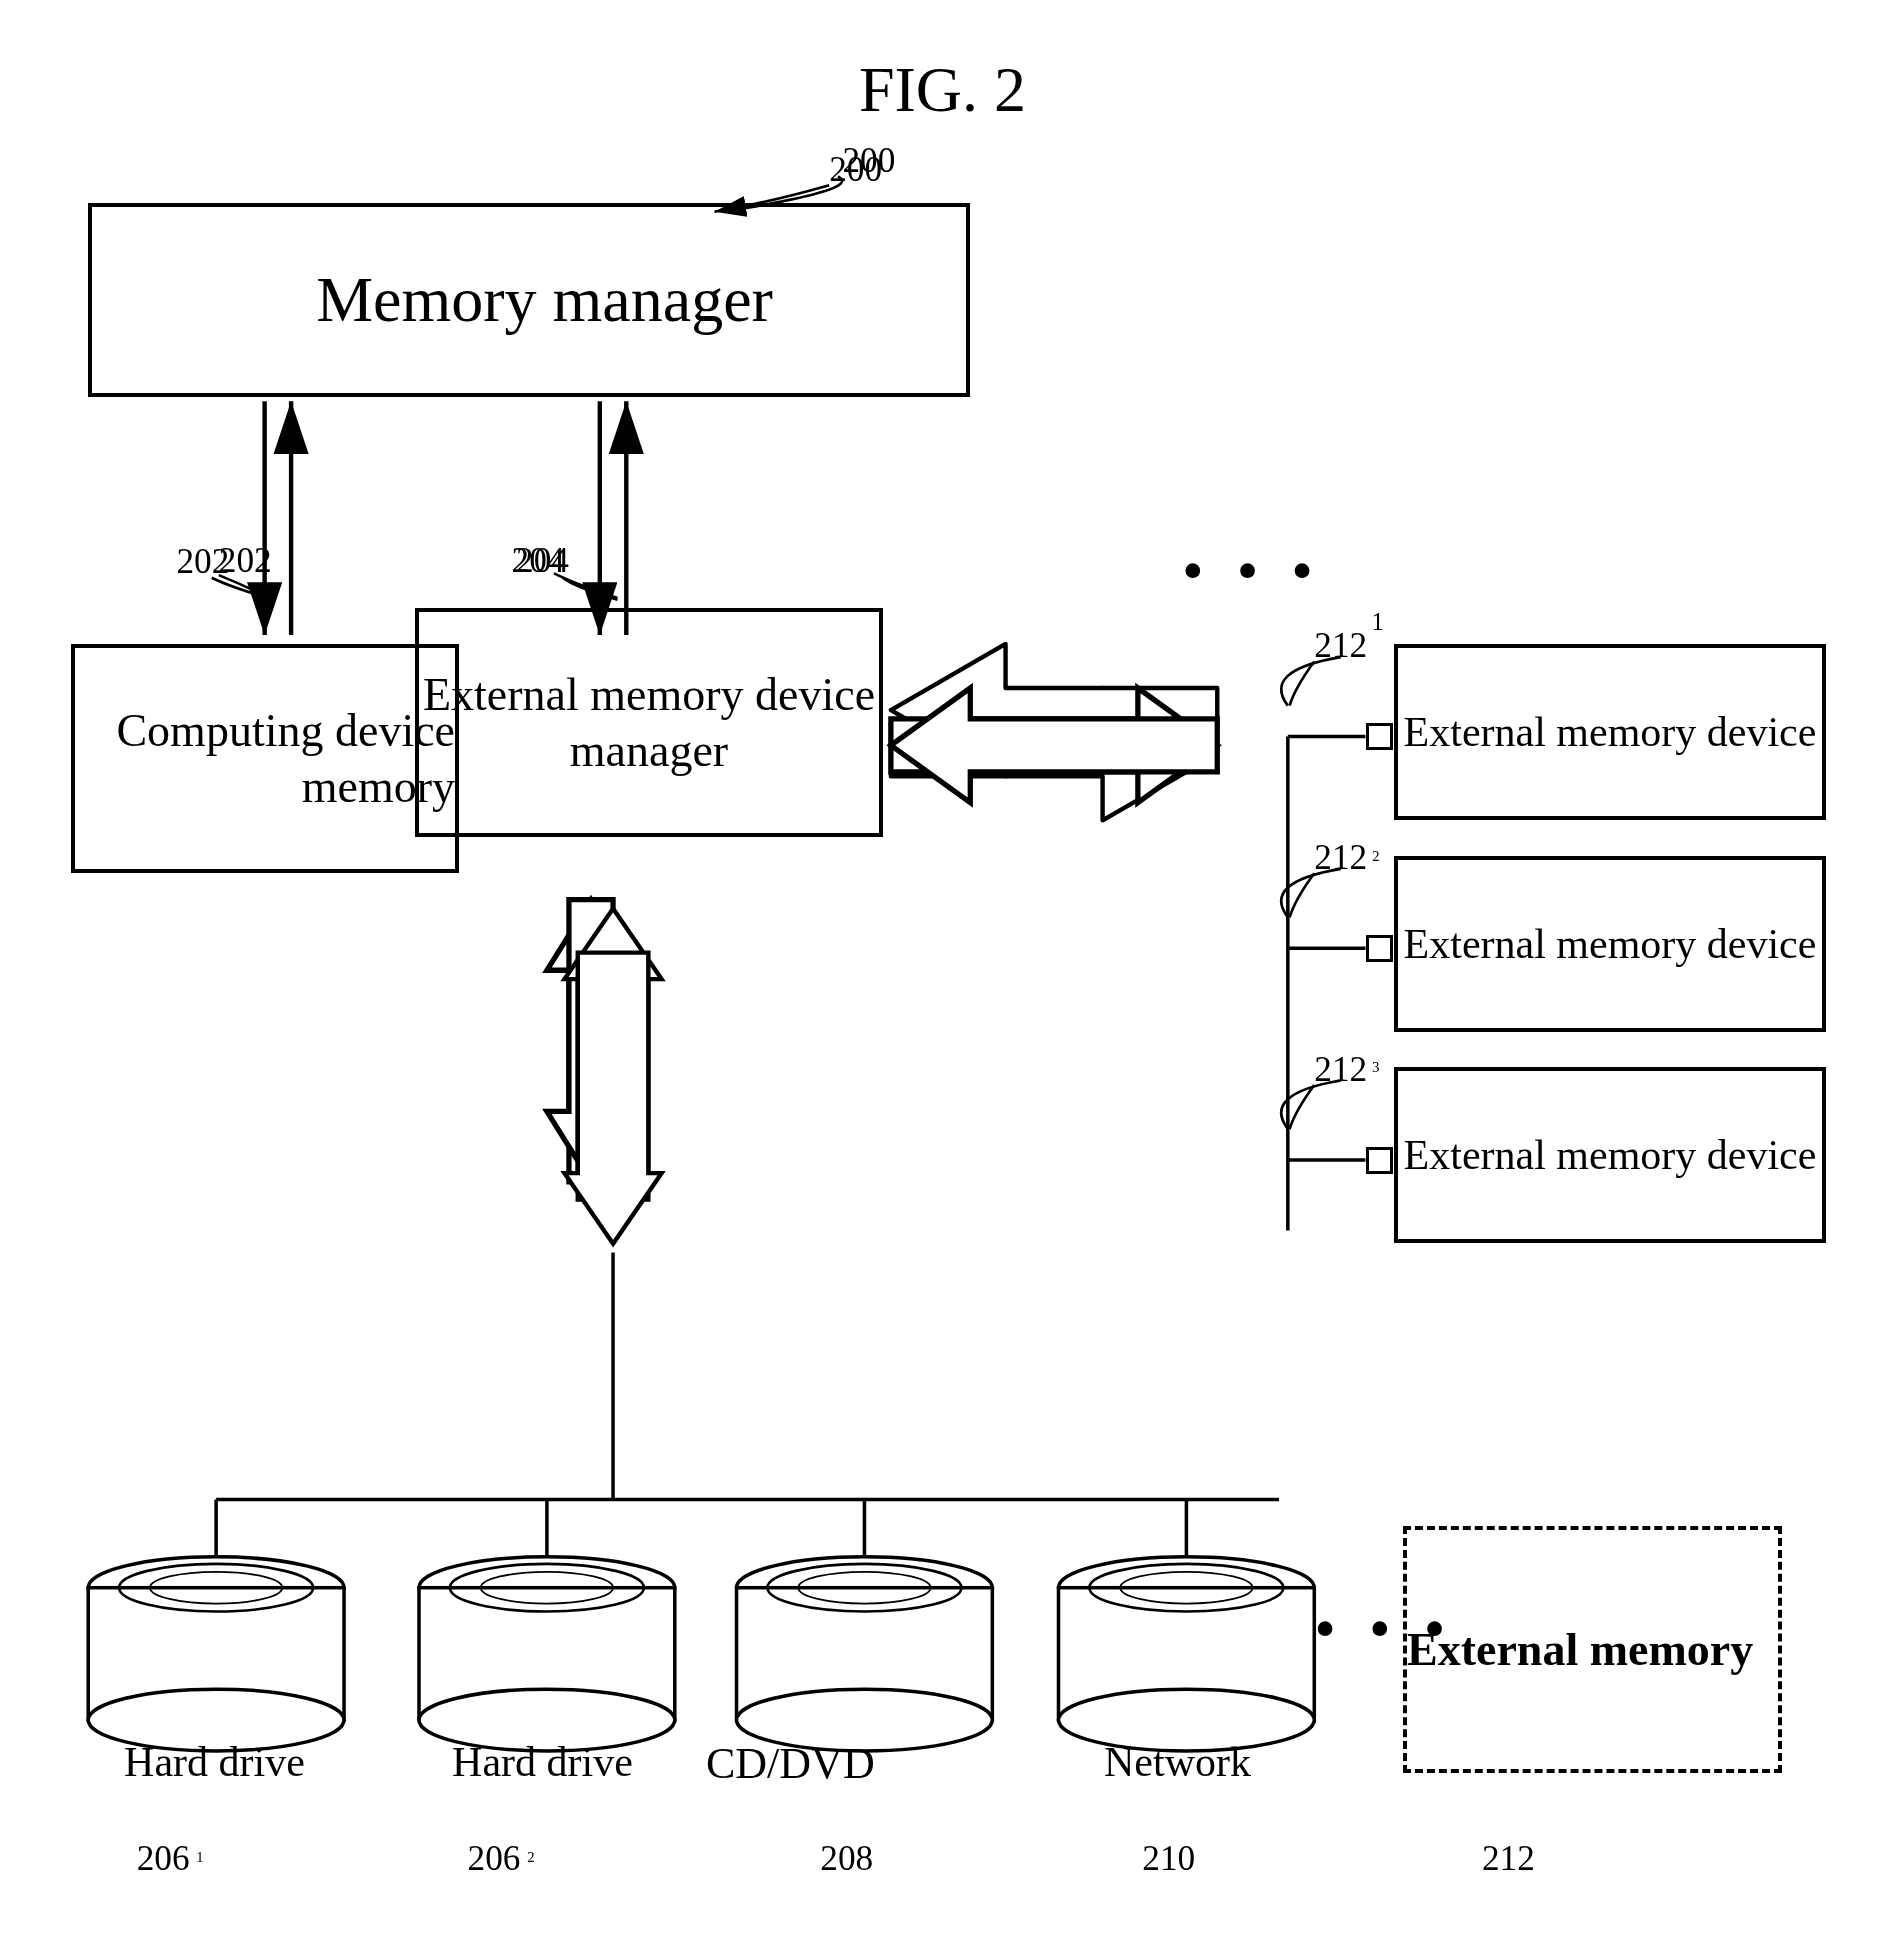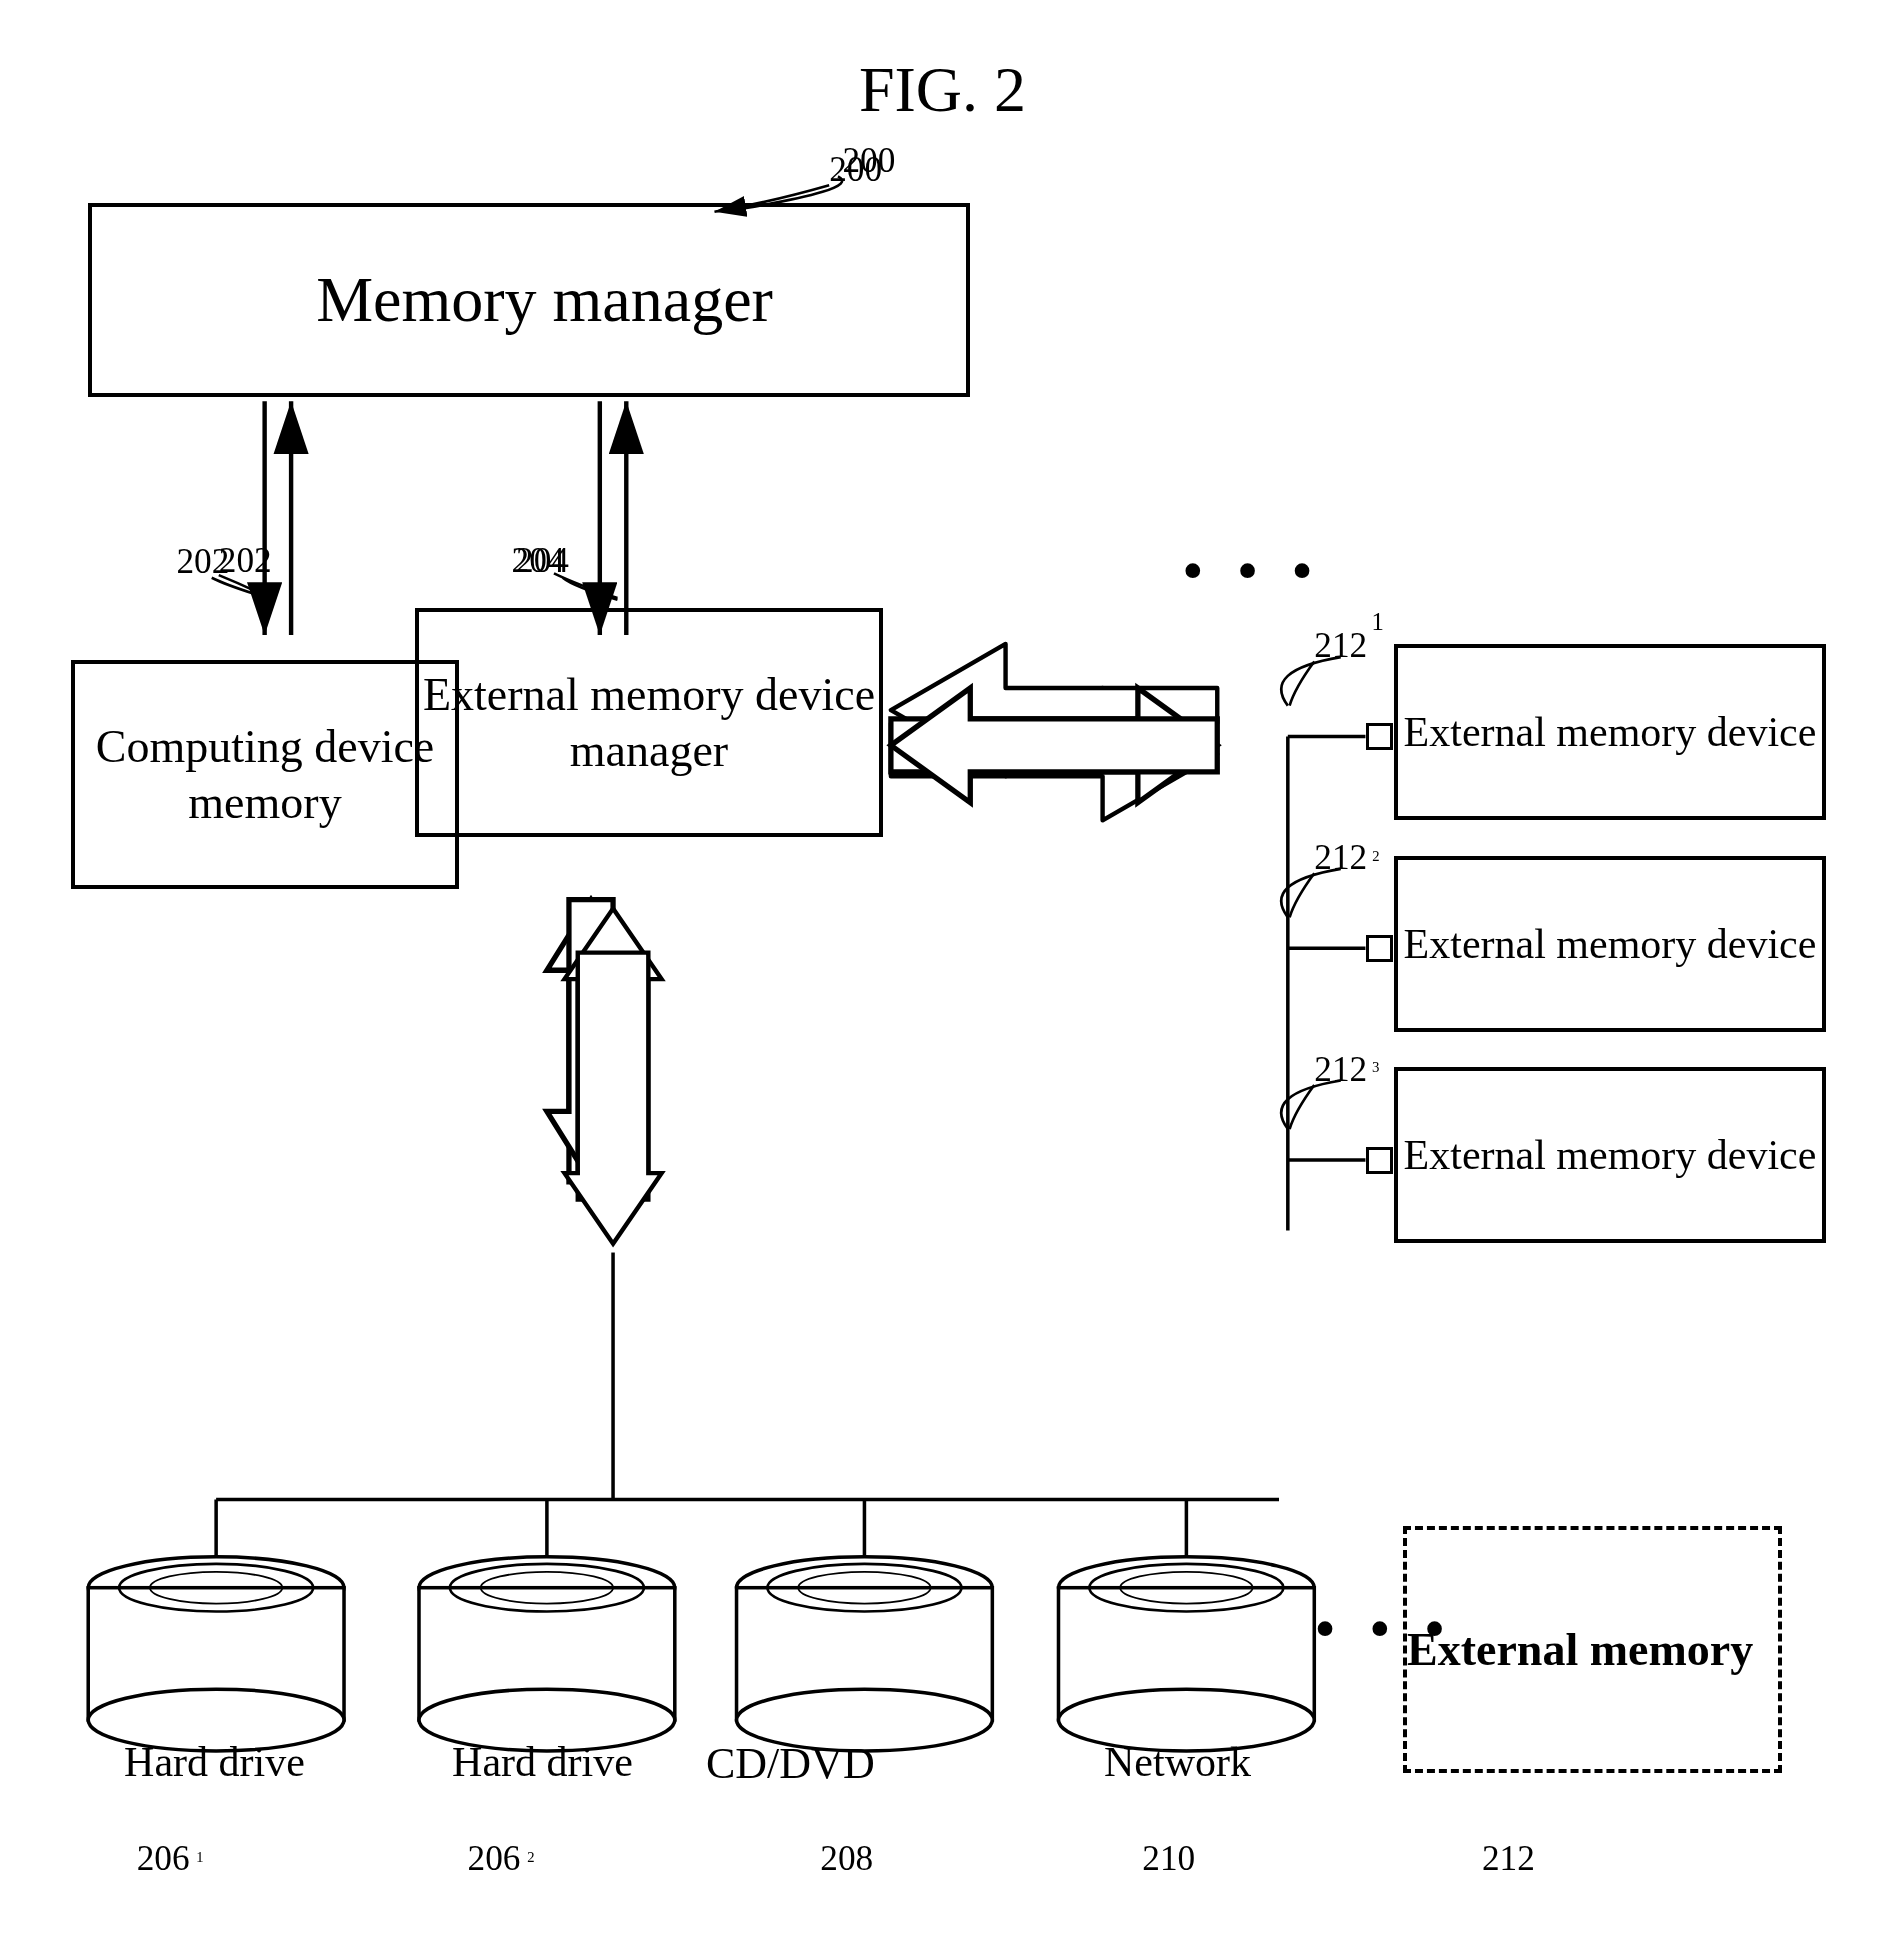--- a/index.html
+++ b/index.html
@@ -47,22 +47,21 @@
     .computing-box {
       position: absolute;
       top: 644px;
       left: 71px;
       width: 388px;
       height: 229px;
       border: 4.4px solid #000;
       display: flex;
       align-items: center;
       justify-content: center;
-      text-align: center;
-      margin-top: 16px;
+      text-align: right;
     }
     .computing-text {
       font-size: 46px;
       line-height: 1.2;
     }
 
     
     .ext-mgr-box {
       position: absolute;
       top: 608px;

